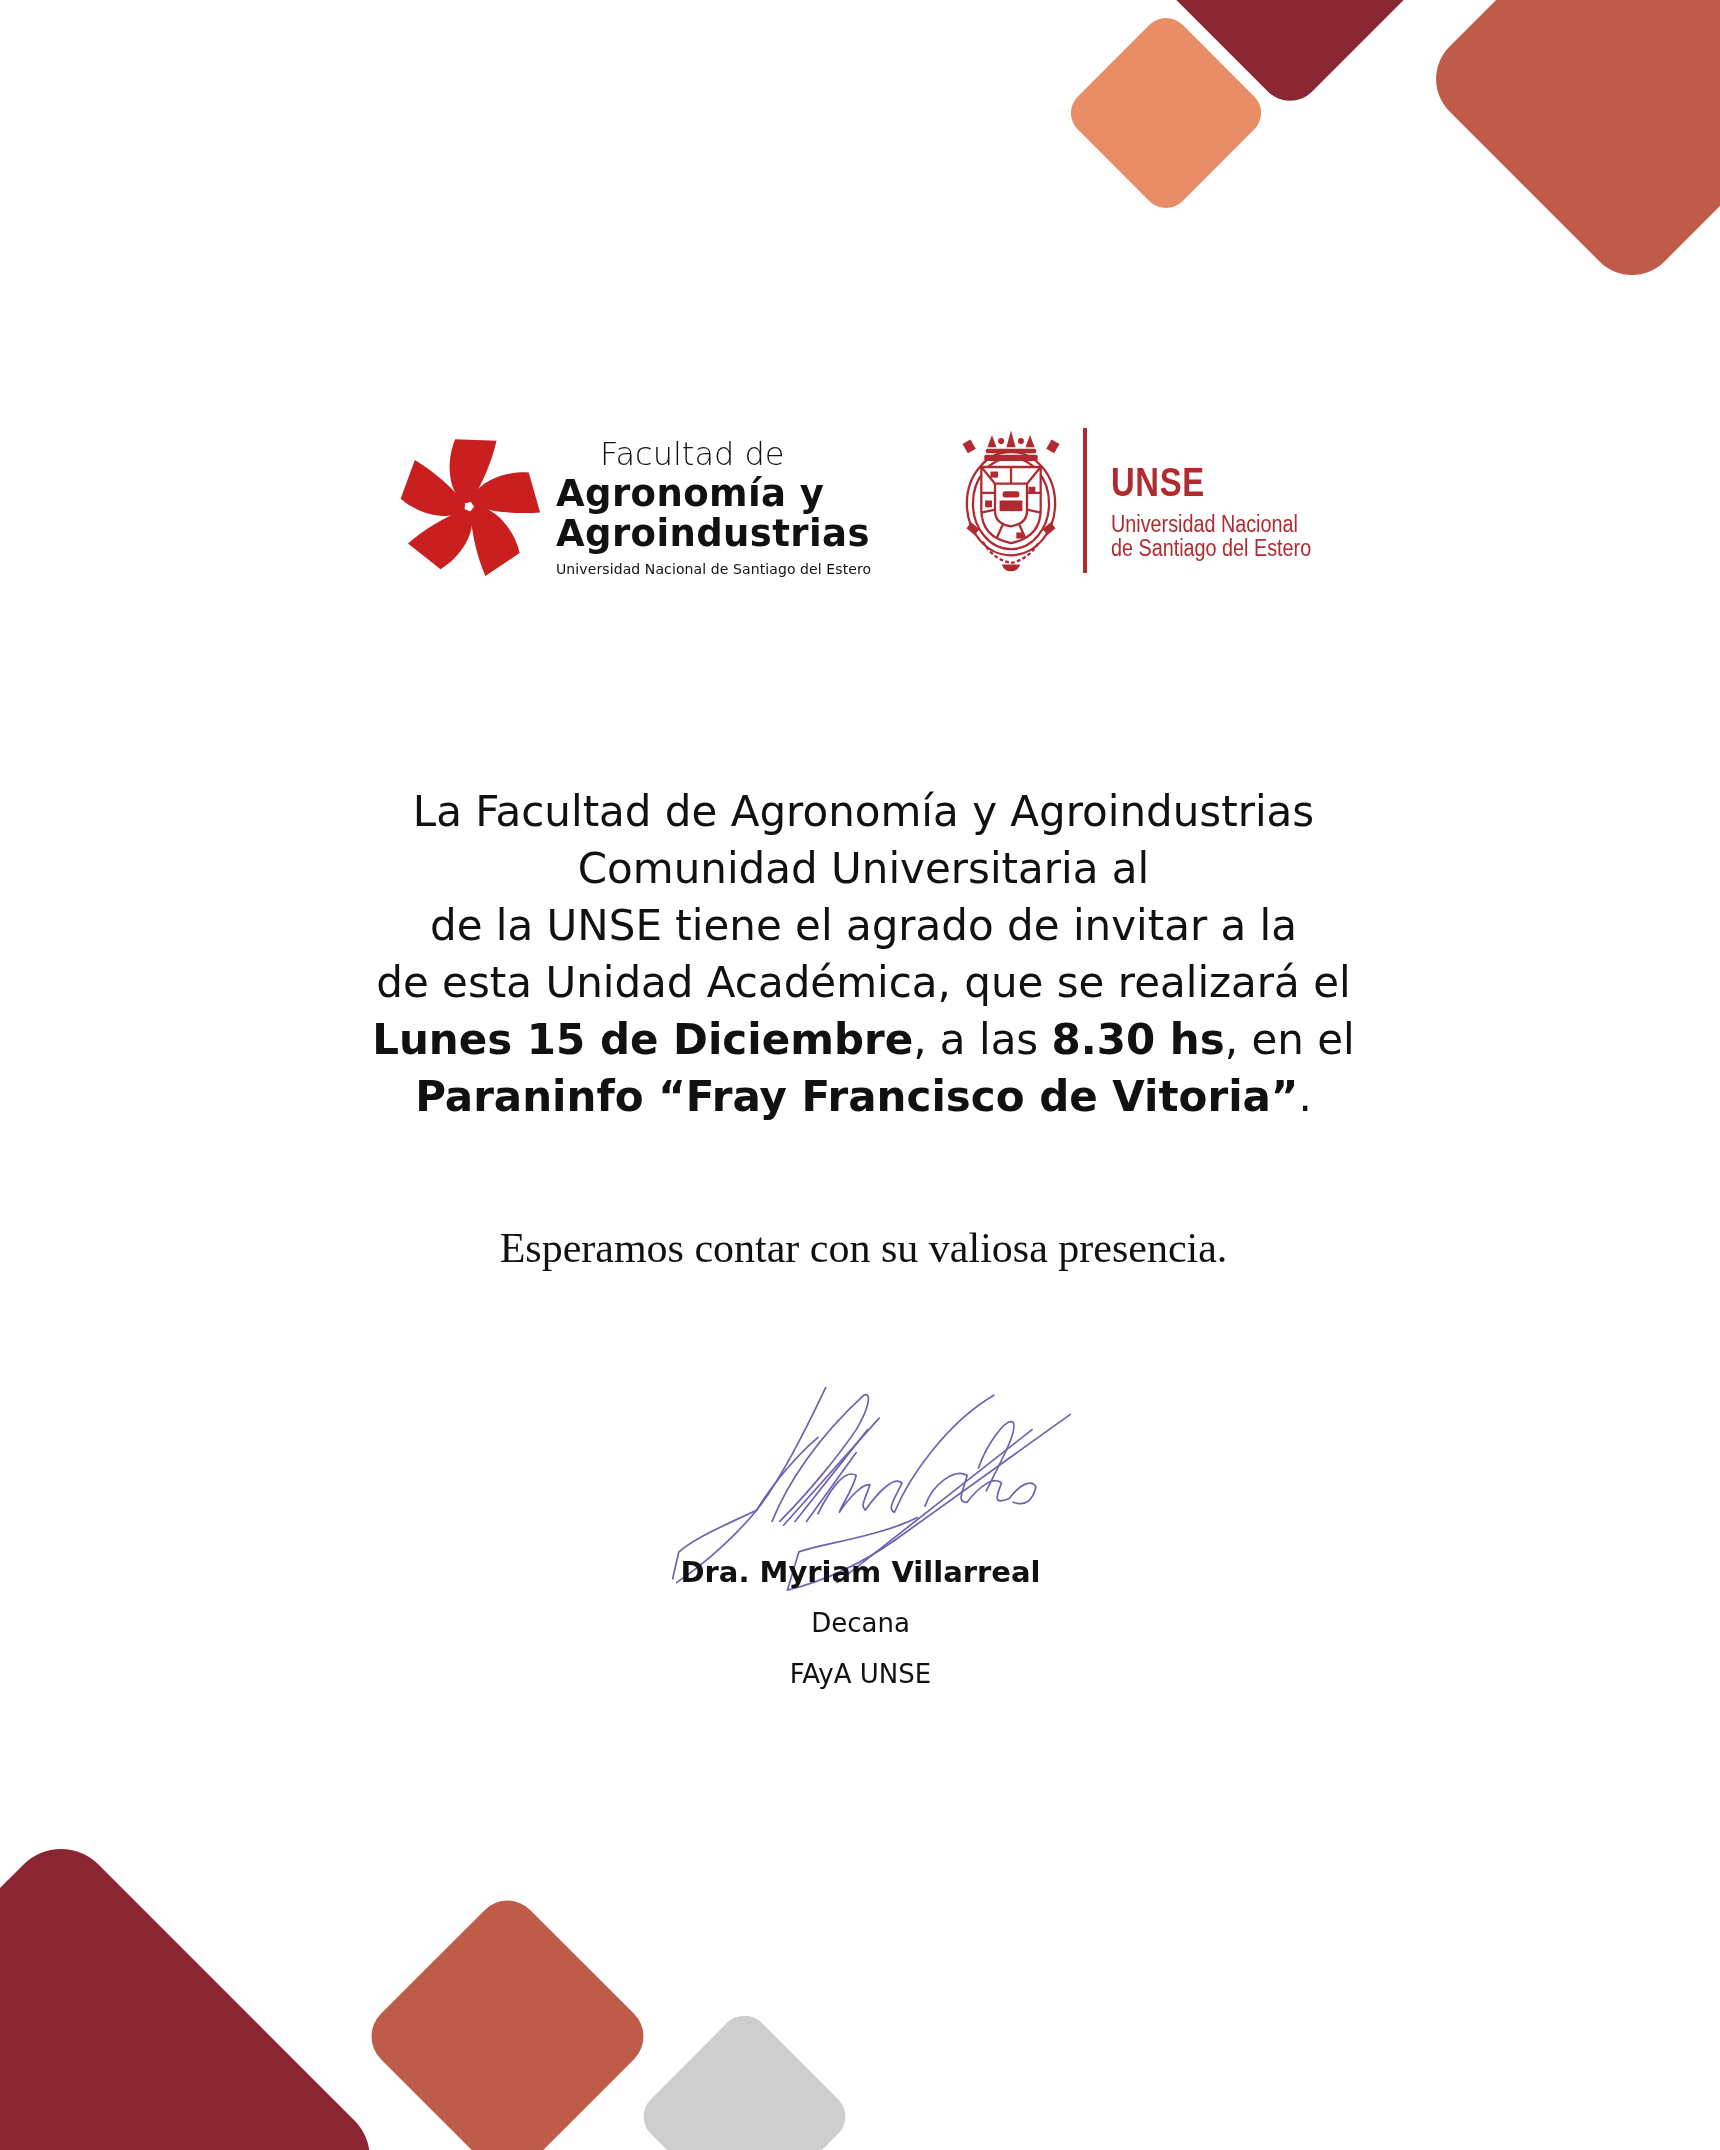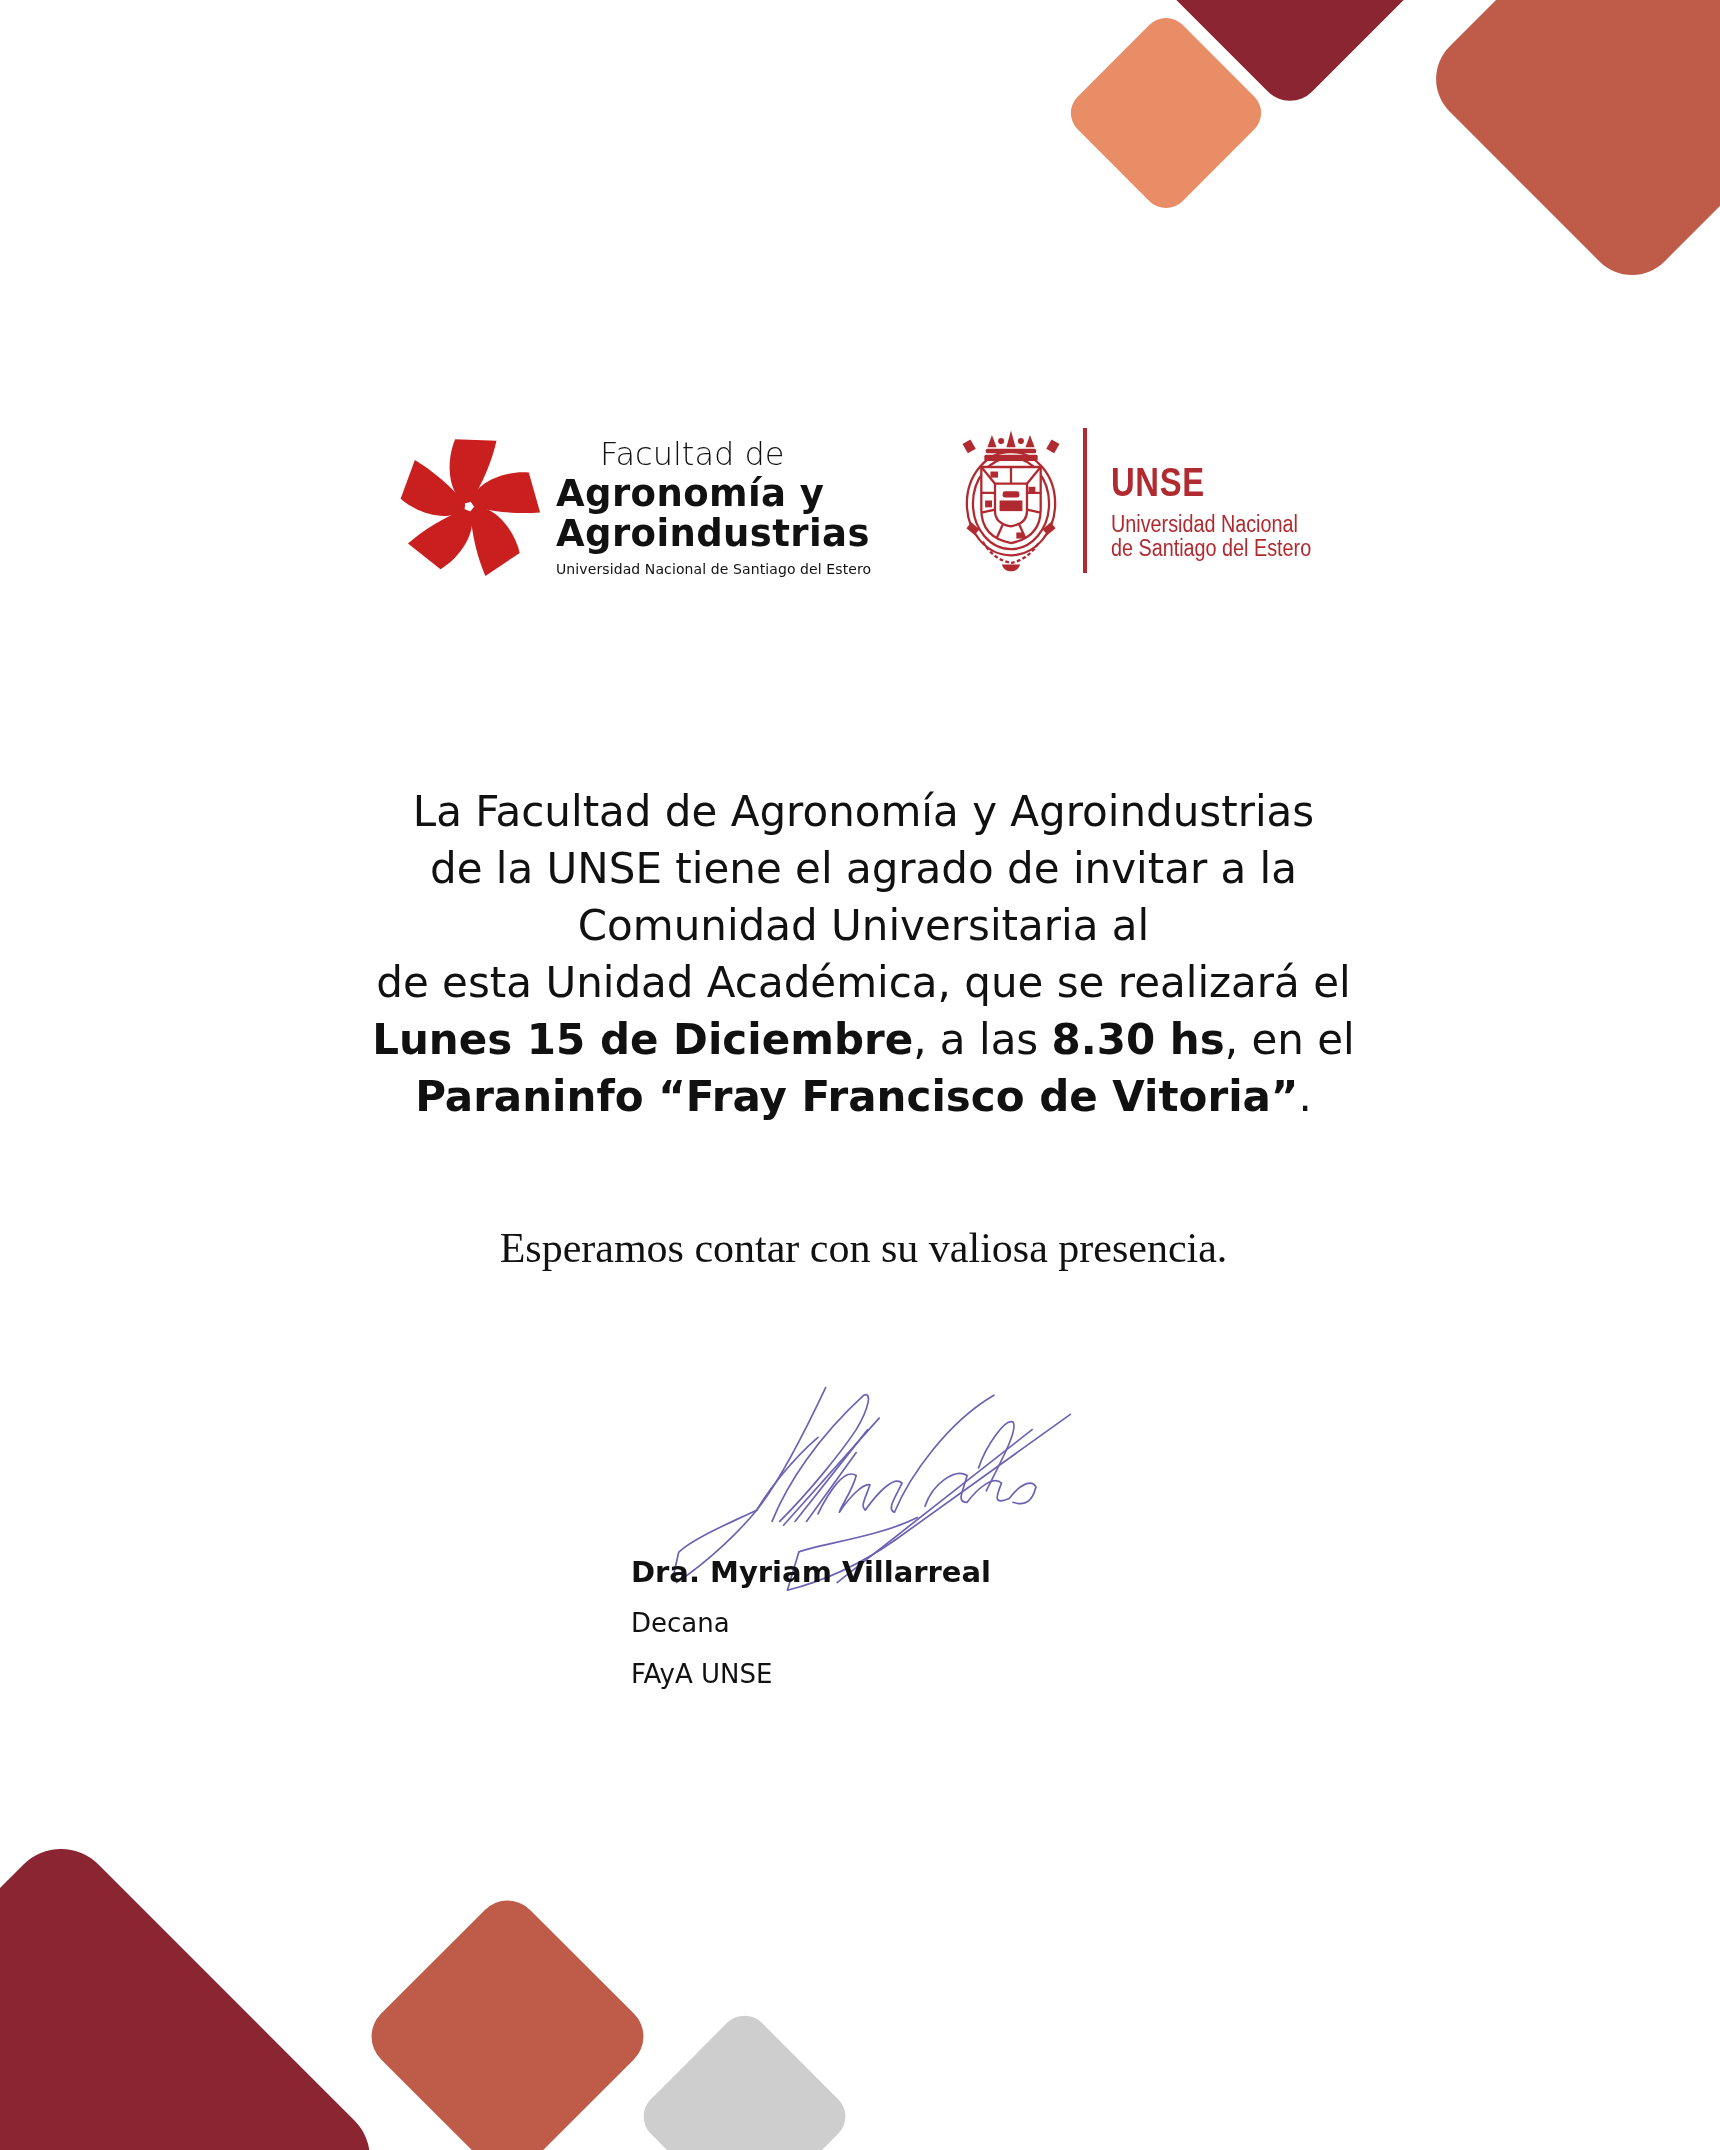--- a/index.html
+++ b/index.html
@@ -35,21 +35,21 @@
   .unse-small { font-size: 23px; line-height: 24.5px; transform: scaleX(0.86); transform-origin: left top; white-space: nowrap; }
 
   
   #invite { left: 229px; top: 783px; width: 1269px; text-align: center; font-size: 42px; line-height: 57px; }
   #invite .line { white-space: nowrap; }
   #invite b { font-weight: 700; }
   #closing { left: 229px; top: 1220px; width: 1269px; text-align: center; font-size: 42px; line-height: 57px; white-space: nowrap; font-family: Liberation Serif, serif; }
 
   
   #signature { left: 665px; top: 1376px; width: 413px; height: 222px; }
-  #signer { left: 631px; top: 1555px; width: 459px; }
+  #signer { left: 631px; top: 1555px; width: 459px; text-align: center; }
   .signer-name { font-size: 29px; font-weight: 700; line-height: 35px; }
   .signer-role { font-size: 26px; line-height: 35px; margin-top: 16px; }
 </style>
 </head>
 <body>
 
 <div class="shape" id="d-top-orange" style="background:#e98d66"></div>
 <div class="shape" id="d-top-dark" style="background:#8b2531"></div>
 <div class="shape" id="d-top-rust" style="background:#bf5b49"></div>
 <div class="shape" id="d-bot-dark" style="background:#8b2531"></div>
@@ -126,22 +126,22 @@
   <div class="abs" id="unse-text">
     <div class="unse-big">UNSE</div>
     <div style="height:7.6px"></div>
     <div class="unse-small">Universidad Nacional</div>
     <div class="unse-small">de Santiago del Estero</div>
   </div>
 </div>
 
 <div class="abs" id="invite">
   <div class="line">La Facultad de Agronomía y Agroindustrias</div>
+  <div class="line">Comunidad Universitaria al</div>
   <div class="line">de la UNSE tiene el agrado de invitar a la</div>
-  <div class="line">Comunidad Universitaria al</div>
   <div class="line">de esta Unidad Académica, que se realizará el</div>
   <div class="line">
     <b>Lunes 15 de Diciembre</b><span>, a las </span><b>8.30 hs</b><span>, en el</span>
   </div>
   <div class="line">
     <b>Paraninfo “Fray Francisco de Vitoria”</b><span>.</span>
   </div>
 </div>
 
 <div class="abs" id="closing">Esperamos contar con su valiosa presencia.</div>

